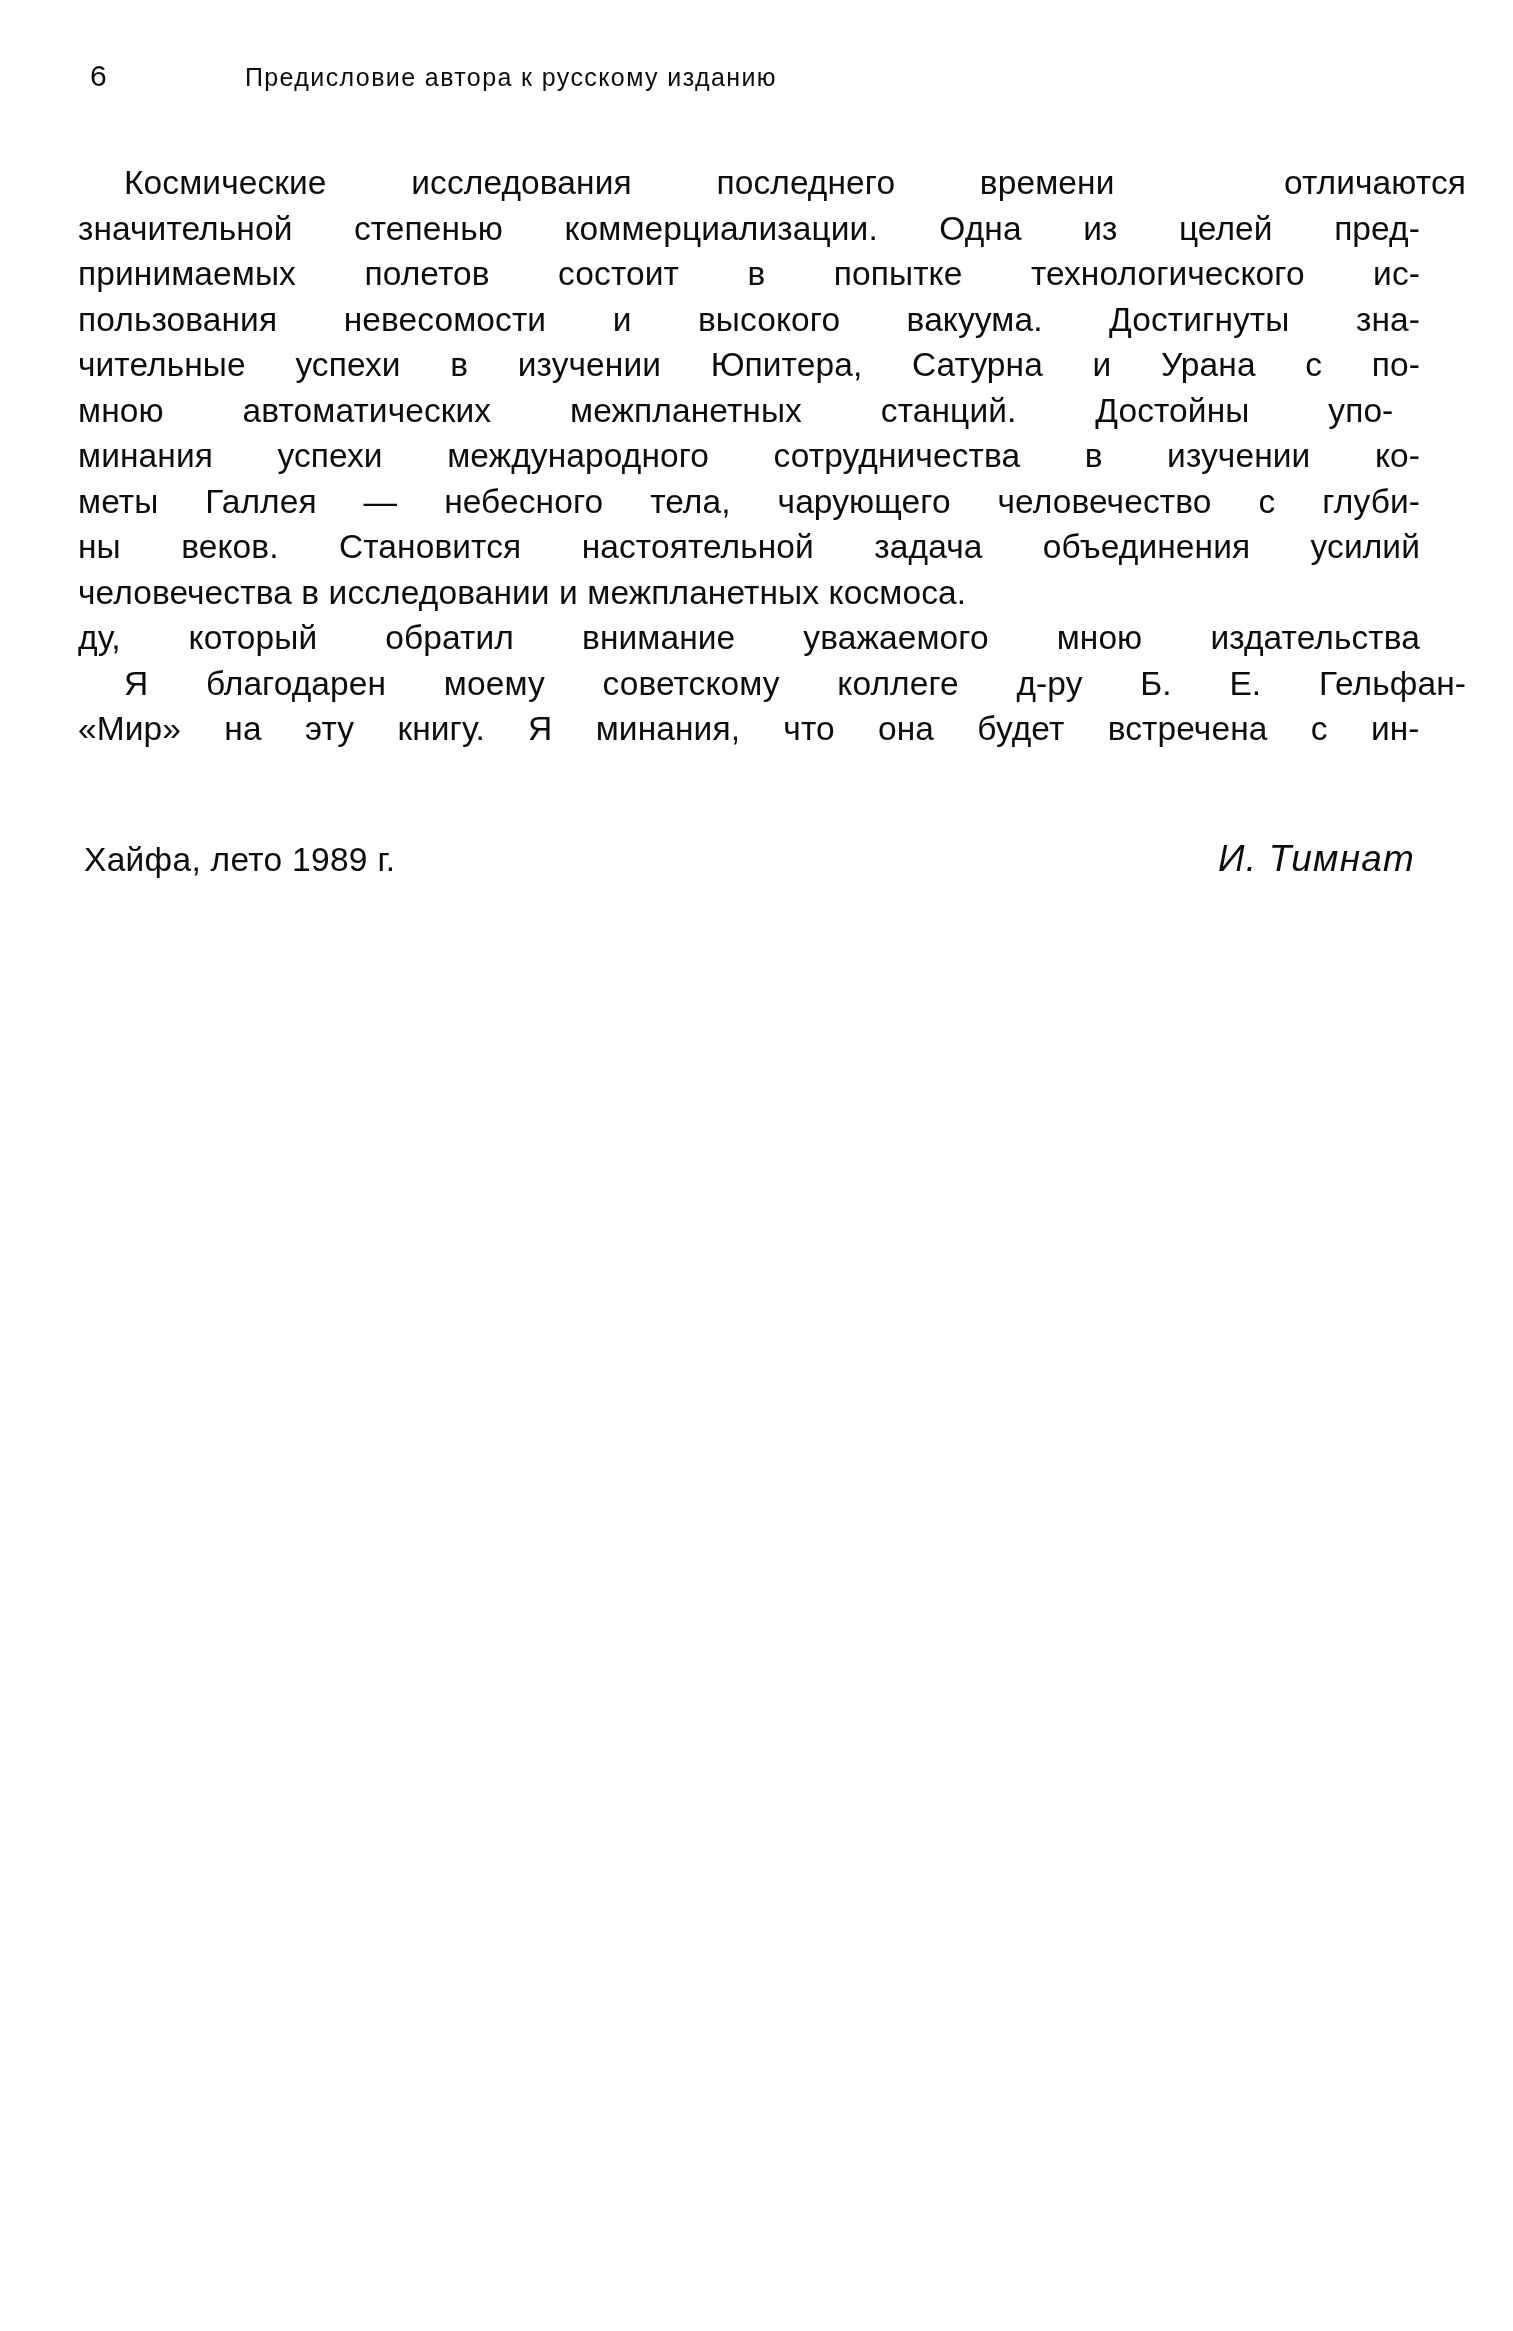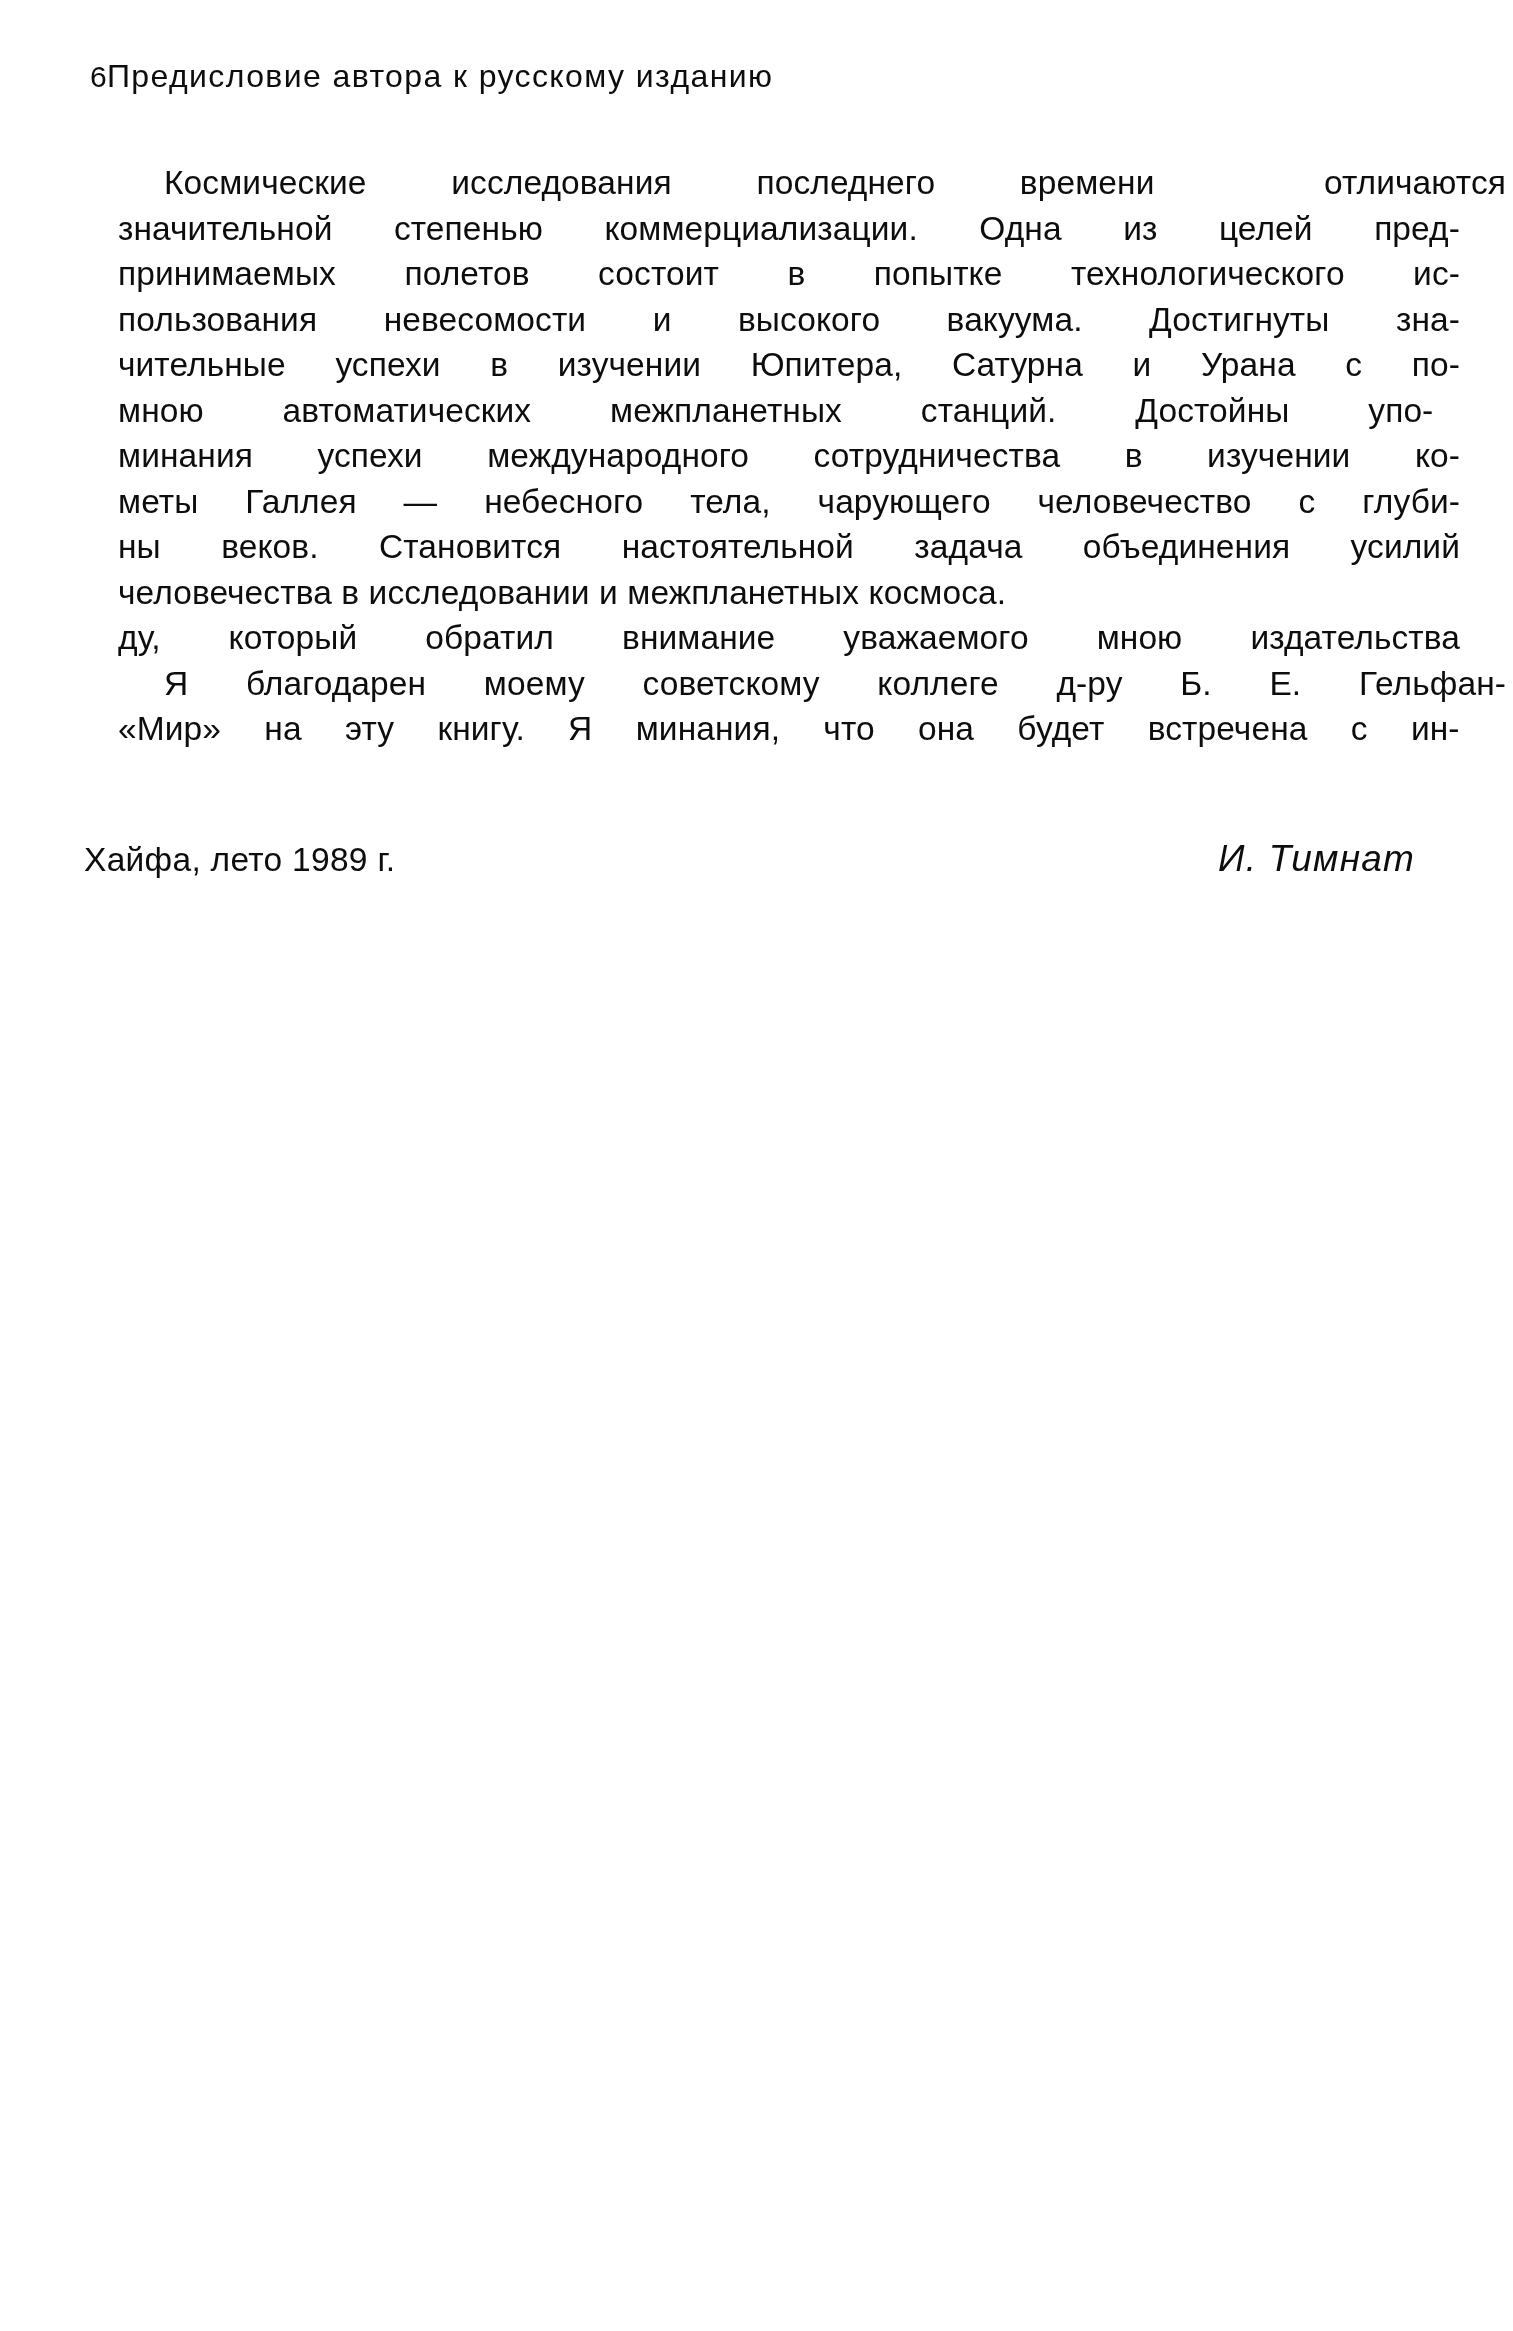--- a/index.html
+++ b/index.html
@@ -31,21 +31,22 @@
     height: 40px;
     display: flex;
     align-items: baseline;
   }
   .page-number {
     font-size: 30px;
     line-height: 36px;
     letter-spacing: 0.2px;
   }
   .running-head {
-    font-size: 32px;
+    margin-left: 138px;
+    font-size: 25px;
     line-height: 36px;
     letter-spacing: 1.4px;
   }
   .body-block {
     position: absolute;
     left: 78px;
     top: 160px;
     width: 1345px;
   }
   .para {
@@ -75,21 +76,20 @@
     font-size: 37px;
     line-height: 42px;
     font-style: italic;
     letter-spacing: 1.2px;
     padding-right: 8px;
   }
   
   .tl {
     display: block;
     white-space: nowrap;
-    margin-left: 40px;
   }
   .tl > span {
     display: inline-block;
   }
   .tl.spread {
     display: flex;
     justify-content: space-between;
     width: 1342px;
   }
   .tl.last {

